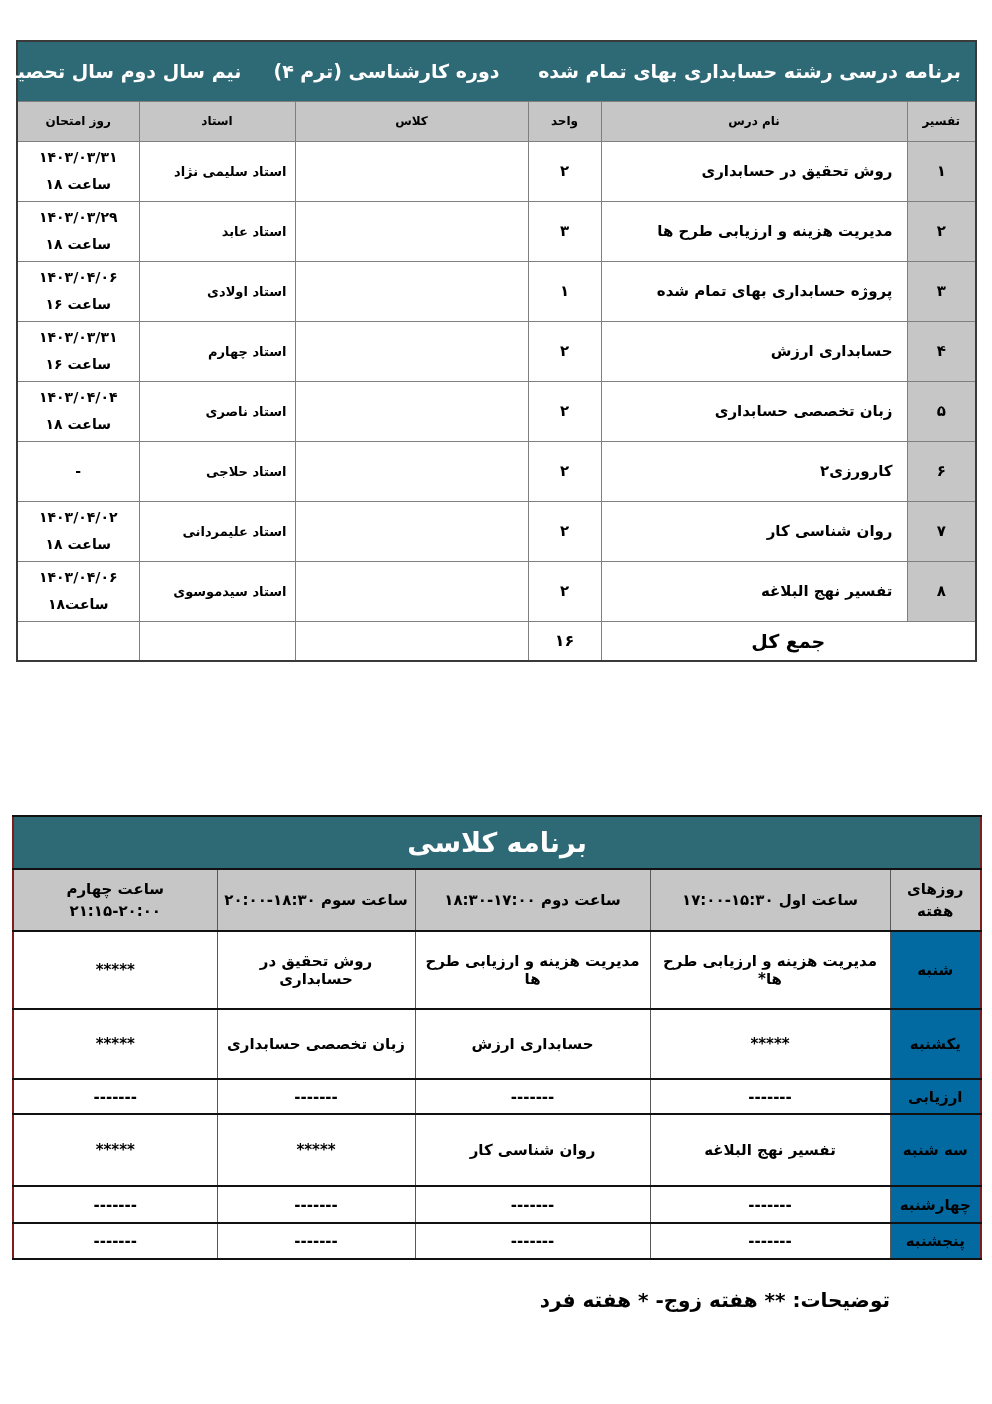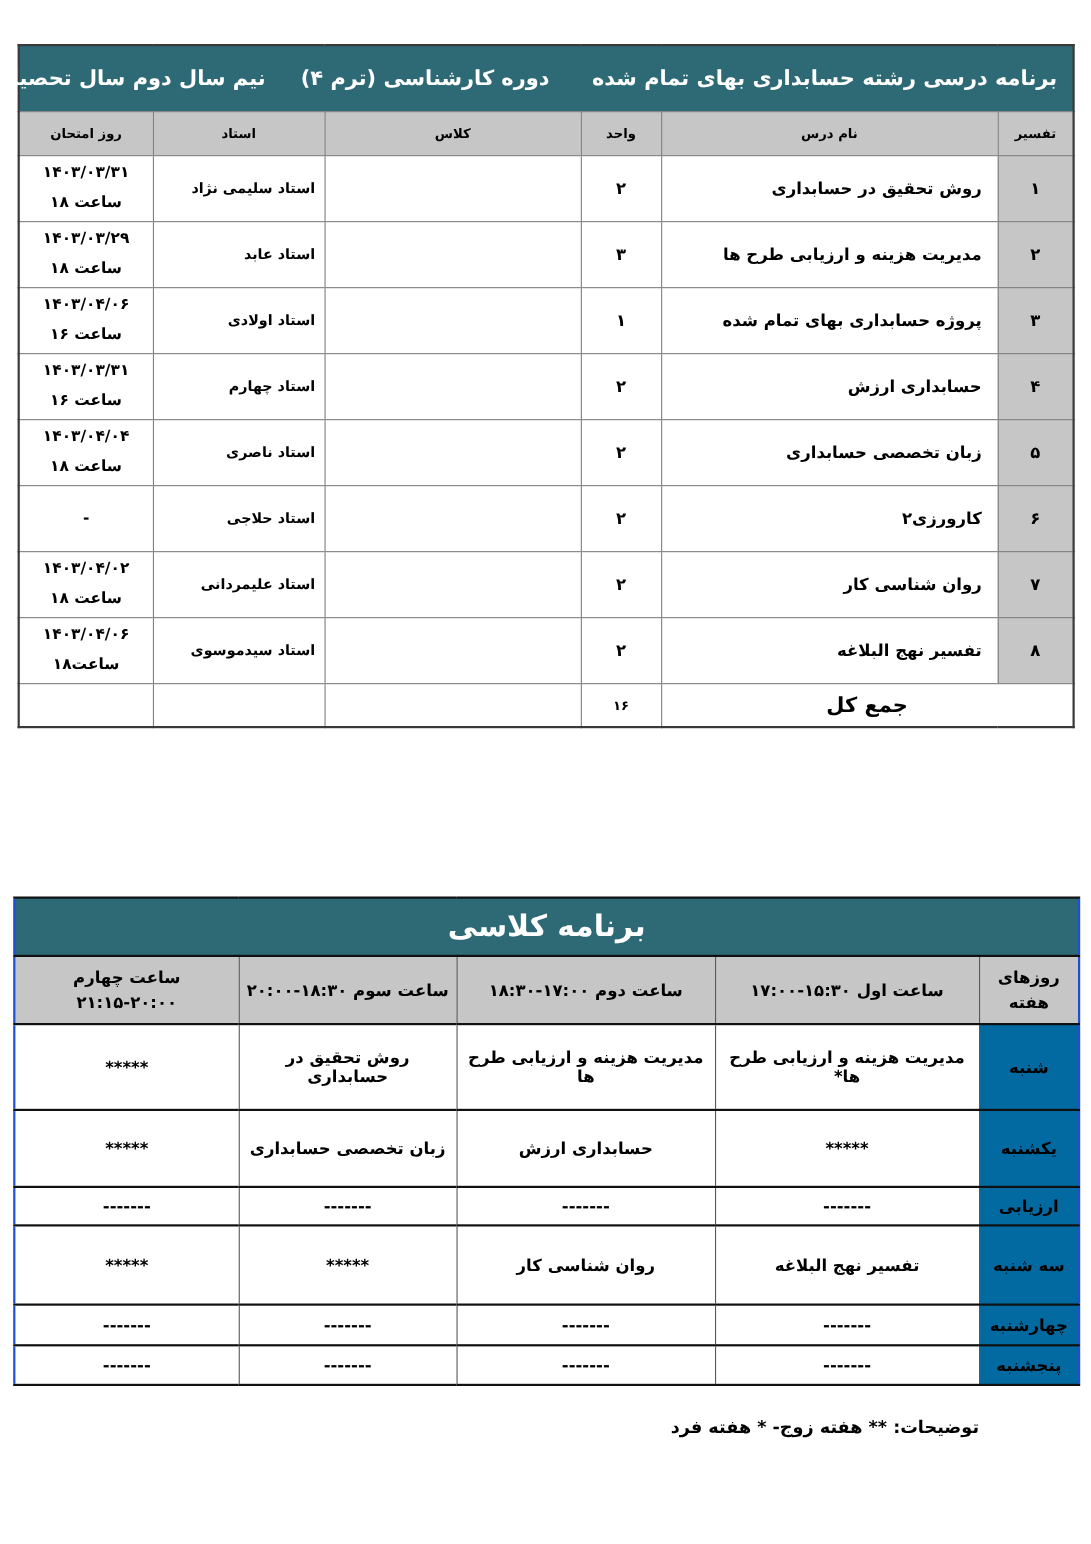--- a/index.html
+++ b/index.html
@@ -22,35 +22,35 @@
   .titlebar-sem { font-size:19px; white-space:nowrap; padding-left:26px; }
   .t1 .hrow td { background:#c6c6c6; height:40px; font-size:12px; }
   .t1 .drow { height:60px; }
   .t1 .num-cell { background:#c6c6c6; font-size:15px; }
   .t1 .course-cell { text-align:right; padding-right:14px; font-size:15px; }
   .t1 .units-cell { font-size:15px; }
   .t1 .teacher-cell { text-align:right; padding-right:8px; font-size:13px; }
   .t1 .exam-cell { font-size:14px; line-height:1.9; }
   .t1 .trow { height:40px; }
   .t1 .total-label-cell { font-size:19px; }
-  .t1 .total-units-cell { font-size:12px; }
+  .t1 .total-units-cell { font-size:16px; }
 
   
-  .t2 { position:absolute; top:815px; left:12px; width:968px; border:2px solid #1d4ed8; }
+  .t2 { position:absolute; top:815px; left:12px; width:968px; border:2px solid #7f1d1d; }
   .t2 td { border:1px solid #595959; border-top:2px solid #111; border-bottom:2px solid #111;
            text-align:center; vertical-align:middle; padding:2px 6px; font-size:15px; }
   .t2 .titlebar2-cell { background:#2e6976; color:#fff; height:53px; font-size:27px; }
   .t2 .hrow2 td { background:#c6c6c6; height:62px; font-size:15px; line-height:1.5; }
   .t2 .day-cell { background:#0369a1; }
   .r-sat { height:78px; } .r-sun { height:70px; } .r-mon { height:35px; }
   .r-tue { height:72px; } .r-wed { height:37px; } .r-thu { height:36px; }
 
   
   .footnote { position:absolute; top:1288px; right:102px; direction:rtl;
-              font-size:16px; white-space:nowrap; }
+              font-size:20px; white-space:nowrap; }
 </style>
 </head>
 <body>
 
 <table class="t1">
   <colgroup>
     <col style="width:69px">
       <col style="width:306px">
       <col style="width:73px">
     <col style="width:233px">

